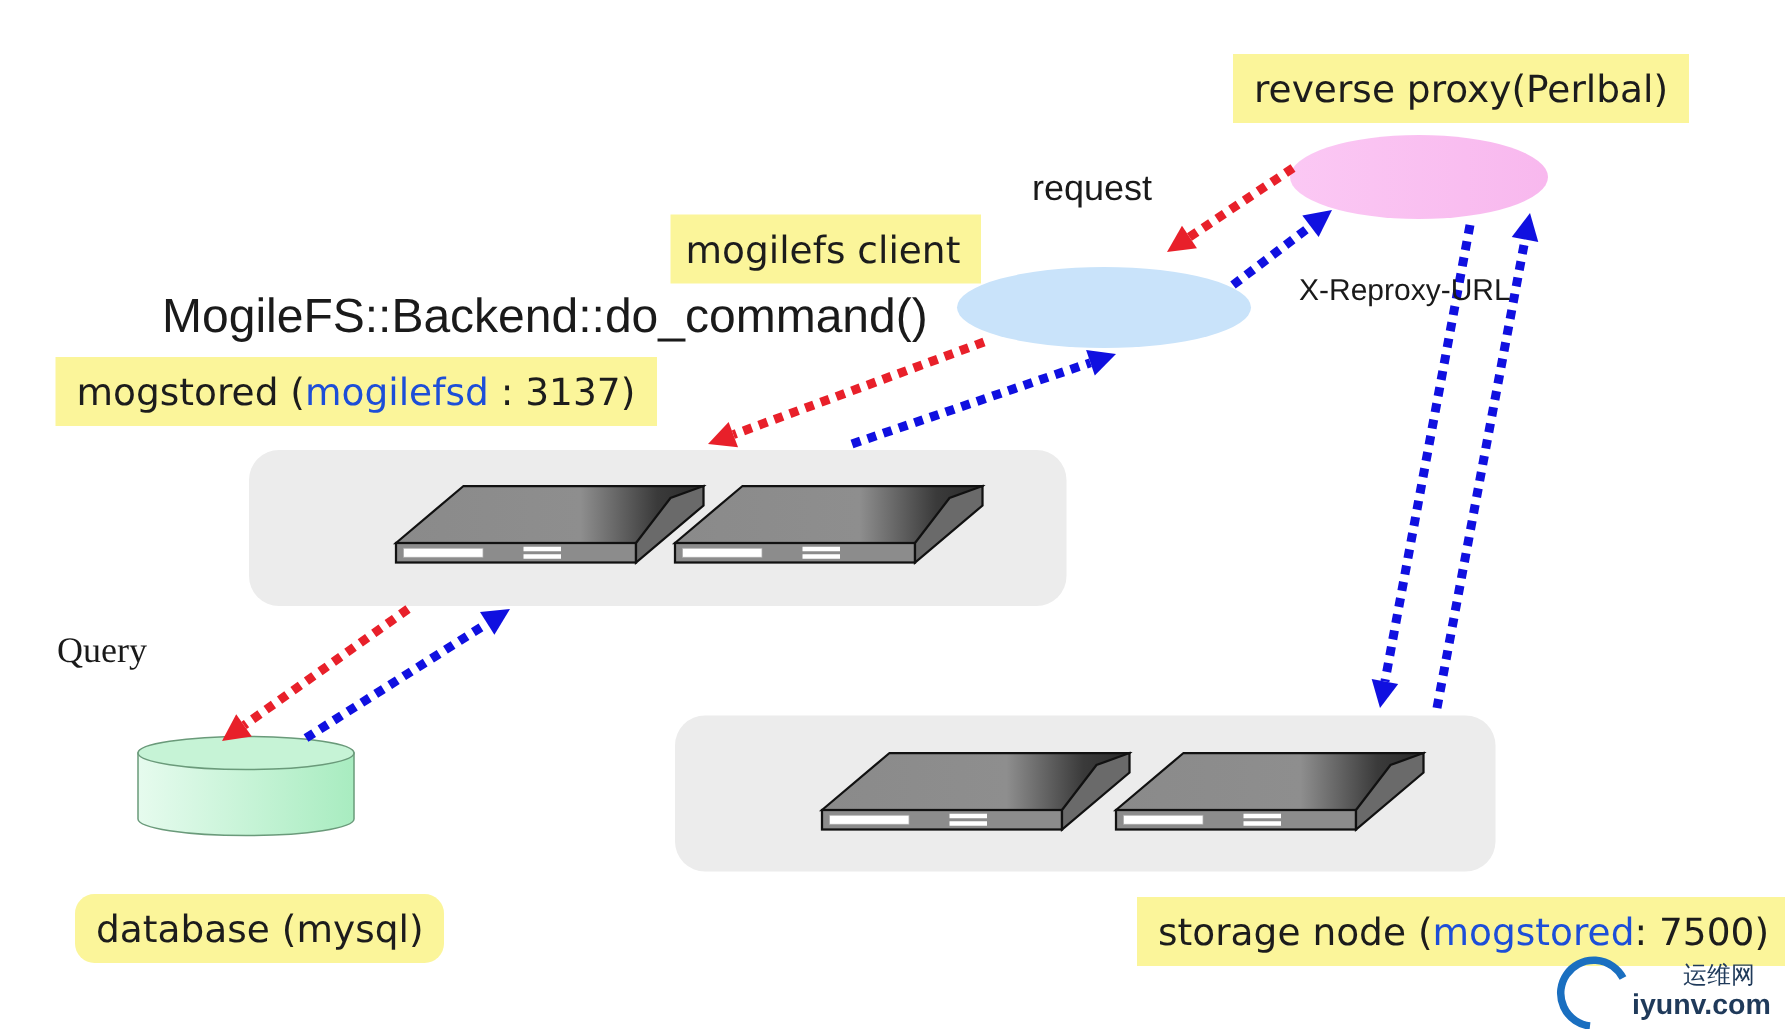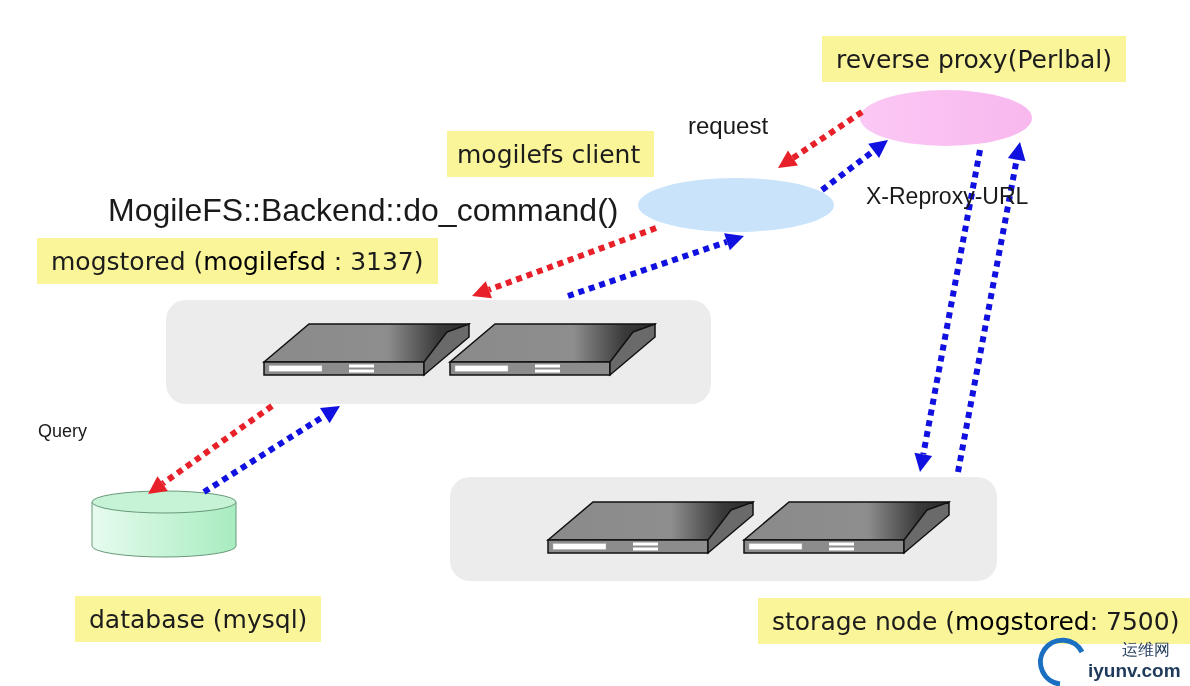--- a/index.html
+++ b/index.html
@@ -1,21 +1,21 @@
 <!DOCTYPE html>
 <html><head>
 <meta charset="utf-8">
 <style>
   html, body { margin: 0; padding: 0; }
   body { width: 1190px; height: 686px; background: #ffffff; position: relative; overflow: hidden;
          font-family: "DejaVu Sans", sans-serif; }
   .label-box { position: absolute; background: #fbf59a; color: #1c1c1c; font-family: "DejaVu Sans", sans-serif;
                font-size: 25px; line-height: 1; padding: 11px 14px 10px 14px; white-space: nowrap; }
   .plain { position: absolute; font-family: "Liberation Sans", sans-serif; color: #1a1a1a; white-space: nowrap; }
-  .red { color: #000000; }
+  .red { color: #1d4ed8; }
   .panel { position: absolute; background: #ececec; border-radius: 20px; }
   svg.layer { position: absolute; left: 0; top: 0; }
   .wm-text { position: absolute; font-family: "Liberation Sans", sans-serif; color: #1f3a5a; white-space: nowrap; }
 </style>
 </head>
 <body>
 
 <div class="panel" style="left:166px;top:300px;width:545px;height:104px;"></div>
 <div class="panel" style="left:450px;top:477px;width:547px;height:104px;"></div>
 
@@ -111,31 +111,31 @@
         <polygon points="920,472 914.4495729357953,452.65593736039546 932.1449938731608,455.95322076487355" fill="#1010e0"></polygon>
       </g>
       <g>
         <line x1="958" y1="472" x2="1016.6763332292127" y2="159.6904844251582" stroke="#1010e0" stroke-width="6" stroke-dasharray="6 5"></line>
         <polygon points="1020,142 1025.5215754417918,161.35231781055182 1007.8310910166335,158.02865103976455" fill="#1010e0"></polygon>
       </g>
     </g>
 </svg>
 
 <div class="label-box" style="left:822px;top:36px;">reverse proxy(Perlbal)</div>
-<div class="label-box" style="left:447px;top:131px;padding-left:10px;">mogilefs client</div>
+<div class="label-box" style="left:447px;top:143px;padding-left:10px;">mogilefs client</div>
 <div class="label-box" style="left:37px;top:238px;">
   <span>mogstored (</span><span class="red">mogilefsd</span><span> : 3137)</span>
 </div>
-<div class="label-box" style="left:75px;top:596px;">database (mysql)</div>
+<div class="label-box" style="left:50px;top:596px;border-radius:13px;">database (mysql)</div>
 <div class="label-box" style="left:758px;top:598px;">
   <span>storage node (</span><span class="red">mogstored</span><span>: 7500)</span>
 </div>
 
 <div class="plain" style="left:688px;top:112px;font-size:24px;">request</div>
 <div class="plain" style="left:108px;top:192px;font-size:32px;">MogileFS::Backend::do_command()</div>
-<div class="plain" style="left:866px;top:183px;font-size:23px;">X-Reproxy-URL</div>
-<div class="plain" style="left:38px;top:421px;font-size:18px;">Query</div>
+<div class="plain" style="left:866px;top:183px;font-size:20px;">X-Reproxy-URL</div>
+<div class="plain" style="left:38px;top:421px;font-size:24px;font-family:Liberation Serif, serif;">Query</div>
 
 <svg class="layer" width="1190" height="686" style="pointer-events:none">
   <path d="M1102,652 A22,22 0 1 0 1080,684" fill="none" stroke="#1a6fc0" stroke-width="5" transform="translate(-20,0)"></path>
 </svg>
 <div class="wm-text" style="left:1122px;top:640px;font-size:16px;">运维网</div>
 <div class="wm-text" style="left:1088px;top:660px;font-size:19px;font-weight:bold;">iyunv.com</div>
 
 </body></html>

